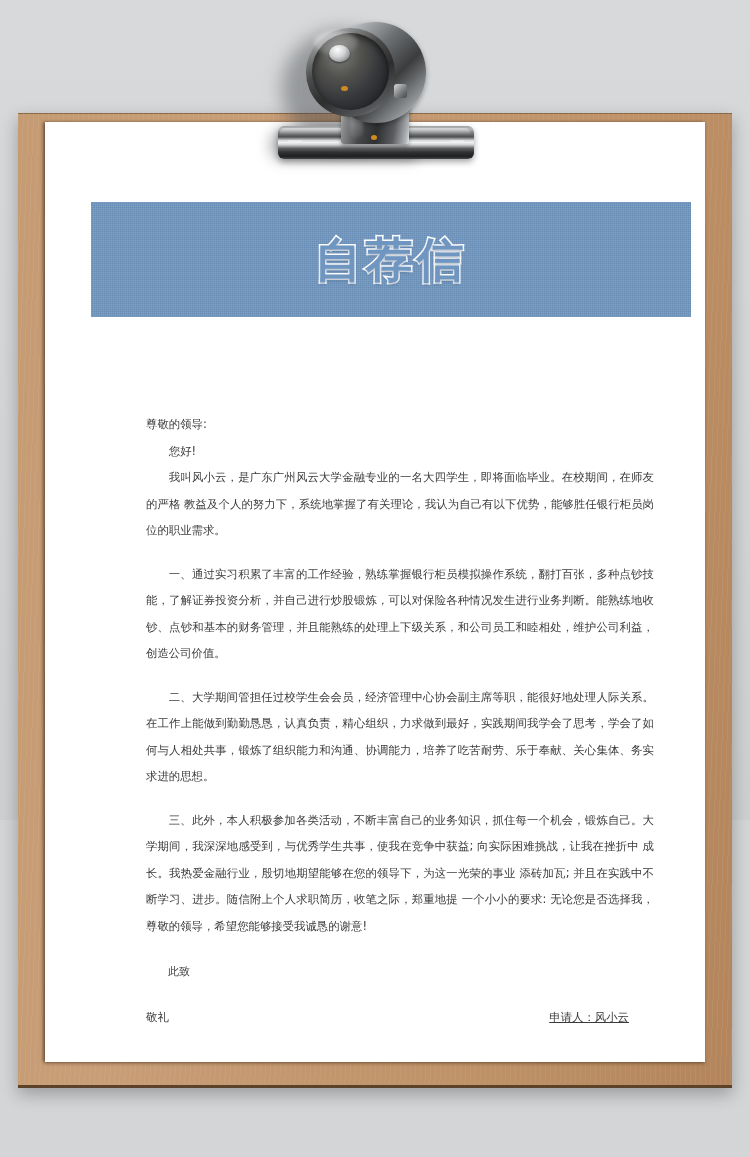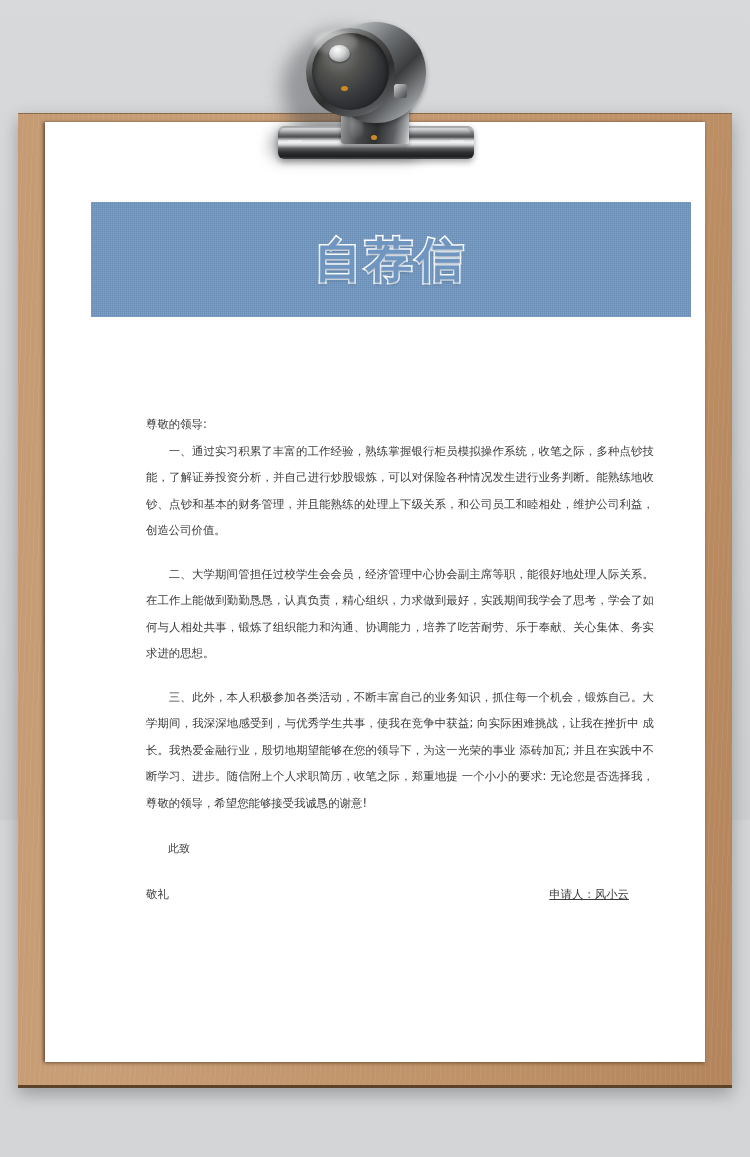--- a/index.html
+++ b/index.html
@@ -213,24 +213,26 @@
     <div id="paper">
 
       <div id="banner">
         <div id="banner-title">自荐信</div>
       </div>
 
       <div id="letter">
 
         <div class="para tight">尊敬的领导:</div>
 
-
-
-
-        <div class="para indent">一、通过实习积累了丰富的工作经验，熟练掌握银行柜员模拟操作系统，收笔之际，多种点钞技能，了解证券投资分析，并自己进行炒股锻炼，可以对保险各种情况发生进行业务判断。能熟练地收钞、点钞和基本的财务管理，并且能熟练的处理上下级关系，和公司员工和睦相处，维护公司利益，创造公司价值。</div>
+        <div class="para indent tight">您好!</div>
+
+
+        <div class="para indent">我叫风小云，是广东广州风云大学金融专业的一名大四学生，即将面临毕业。在校期间，在师友的严格 教益及个人的努力下，系统地掌握了有关理论，我认为自己有以下优势，能够胜任银行柜员岗位的职业需求。</div>
+
+        <div class="para indent">一、通过实习积累了丰富的工作经验，熟练掌握银行柜员模拟操作系统，翻打百张，多种点钞技能，了解证券投资分析，并自己进行炒股锻炼，可以对保险各种情况发生进行业务判断。能熟练地收钞、点钞和基本的财务管理，并且能熟练的处理上下级关系，和公司员工和睦相处，维护公司利益，创造公司价值。</div>
 
         <div class="para indent">二、大学期间管担任过校学生会会员，经济管理中心协会副主席等职，能很好地处理人际关系。在工作上能做到勤勤恳恳，认真负责，精心组织，力求做到最好，实践期间我学会了思考，学会了如何与人相处共事，锻炼了组织能力和沟通、协调能力，培养了吃苦耐劳、乐于奉献、关心集体、务实求进的思想。</div>
 
         <div class="para indent">三、此外，本人积极参加各类活动，不断丰富自己的业务知识，抓住每一个机会，锻炼自己。大学期间，我深深地感受到，与优秀学生共事，使我在竞争中获益; 向实际困难挑战，让我在挫折中 成长。我热爱金融行业，殷切地期望能够在您的领导下，为这一光荣的事业 添砖加瓦; 并且在实践中不断学习、进步。随信附上个人求职简历，收笔之际，郑重地提 一个小小的要求: 无论您是否选择我，尊敬的领导，希望您能够接受我诚恳的谢意!</div>
 
         <div id="closing-1">此致</div>
 
         <div id="closing-row">
           <span>敬礼</span>
           <span id="signature">申请人：风小云</span>

